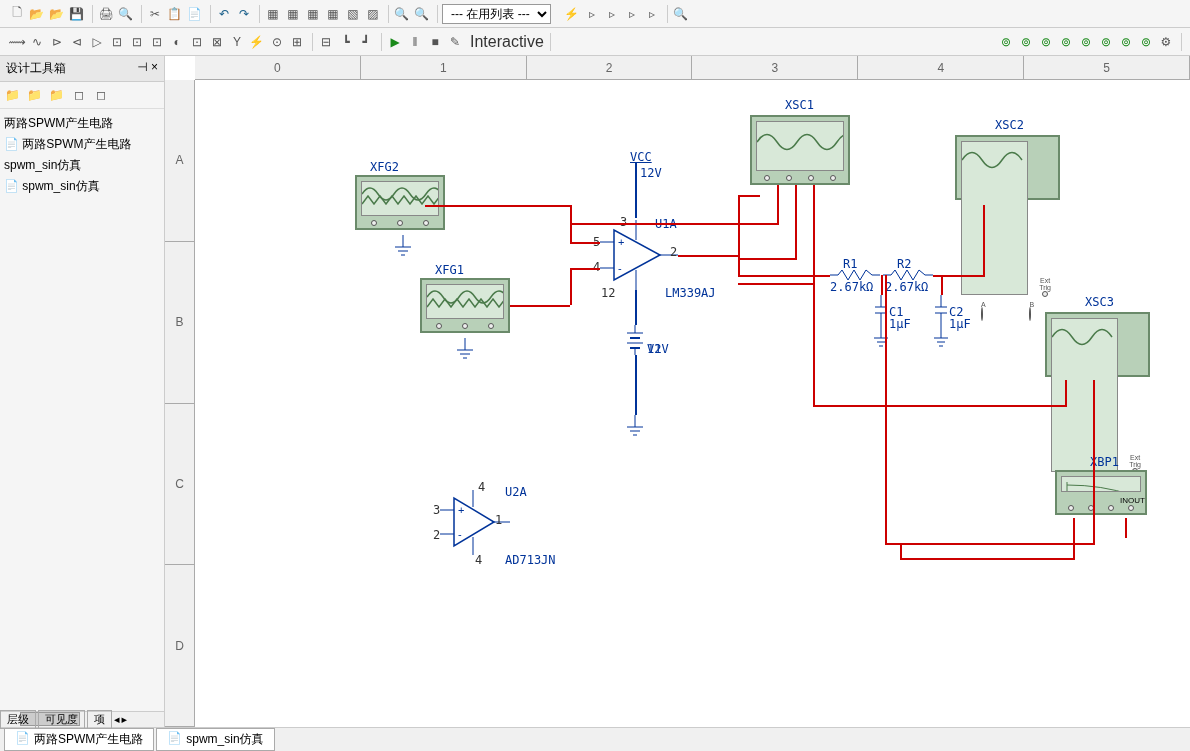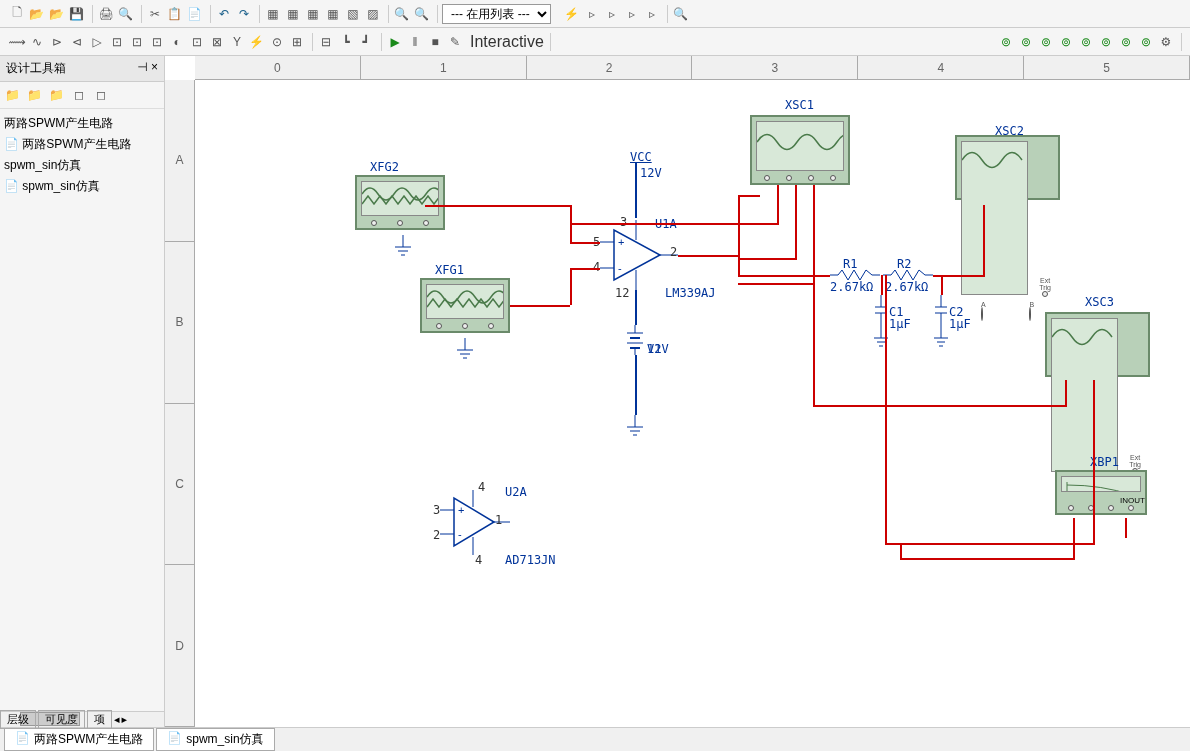--- a/index.html
+++ b/index.html
@@ -430,21 +430,21 @@
         <line x1="60" y1="35" x2="78" y2="35" stroke="#003399"></line>
         <line x1="36" y1="0" x2="36" y2="20" stroke="#003399"></line>
         <line x1="36" y1="50" x2="36" y2="70" stroke="#003399"></line>
         <text x="18" y="26" font-size="11" fill="#003399">+</text>
         <text x="18" y="52" font-size="11" fill="#003399">-</text>
       </svg>
       <div class="label black" style="top:135px;left:425px">3</div>
       <div class="label black" style="top:155px;left:398px">5</div>
       <div class="label black" style="top:180px;left:398px">4</div>
       <div class="label black" style="top:165px;left:475px">2</div>
-      <div class="label black" style="top:206px;left:420px">12</div>
+      <div class="label black" style="top:206px;left:406px">12</div>
       <div class="label" style="top:137px;left:460px">U1A</div>
       <div class="label" style="top:206px;left:470px">LM339AJ</div>
 
       <div class="label" style="top:262px;left:452px">V1</div>
       <div class="label" style="top:262px;left:452px">12V</div>
       <svg class="batt-svg" style="top:245px;left:430px" width="20" height="30">
         <line x1="10" y1="0" x2="10" y2="8" stroke="#003399"></line>
         <line x1="2" y1="8" x2="18" y2="8" stroke="#003399" stroke-width="1"></line>
         <line x1="5" y1="13" x2="15" y2="13" stroke="#003399" stroke-width="2"></line>
         <line x1="2" y1="18" x2="18" y2="18" stroke="#003399" stroke-width="1"></line>
@@ -466,21 +466,21 @@
               <path class="sine" d="M0 20 Q10 5 20 20 T40 20 T60 20 T80 20 T100 20"></path>
             </svg></div>
         <div class="instrument-ports">
             <span class="port"></span>
             <span class="port"></span>
             <span class="port"></span>
             <span class="port"></span>
           </div>
       </div>
 
-      <div class="label" style="top:44px;left:800px">XSC2</div>
+      <div class="label" style="top:38px;left:800px">XSC2</div>
       <div class="instrument scope2" style="top:55px;left:760px">
         <div style="display:flex;flex:1">
           <div class="screen" style="flex:3"><svg width="100%" height="100%">
                 <path class="sine" d="M0 18 Q10 3 20 18 T40 18 T60 18"></path>
               </svg></div>
           <div style="flex:1;display:flex;flex-direction:column;justify-content:flex-end;padding:2px">
               <span class="port-label">Ext Trig</span>
               <span class="port" style="margin:0 auto"></span>
             </div>
         </div>

